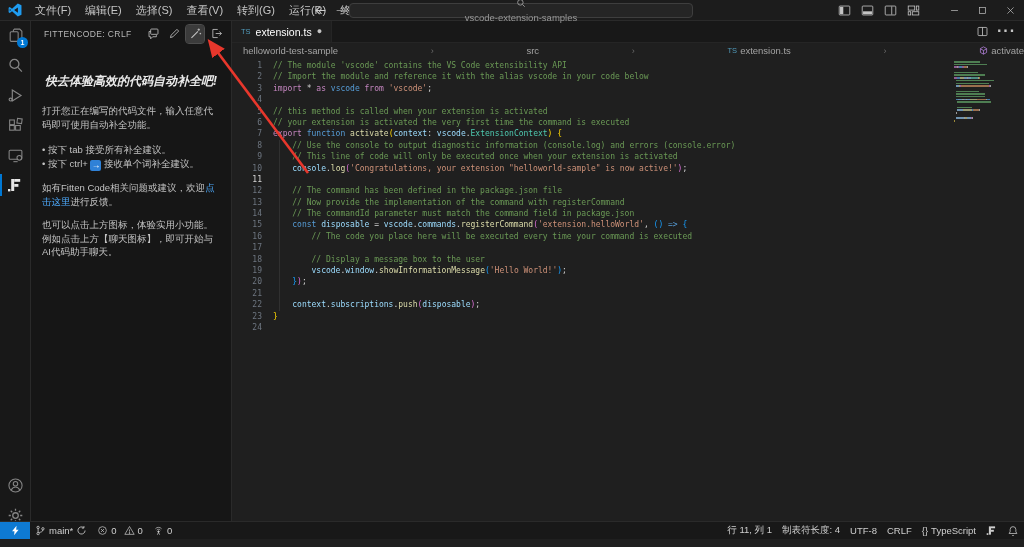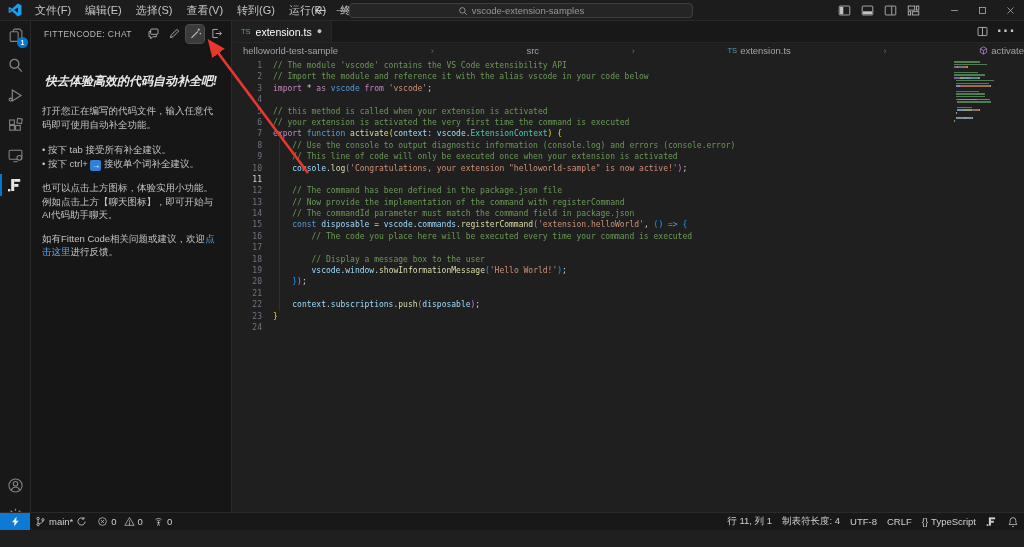--- a/index.html
+++ b/index.html
@@ -8,21 +8,21 @@
   svg{display:block}
   
   .titlebar{position:absolute;left:0;top:0;width:1024px;height:20px;background:#1c1c1c;
             border-bottom:1px solid #2a2a2a;display:flex;align-items:center;z-index:5;}
   .logo{margin:0 6px 0 8px;}
   .menus{display:flex;height:20px;align-items:center;}
   .menu-item{font-size:11px;color:#c5c5c5;padding:0 7px;line-height:20px;cursor:default;}
   .nav-arrows{position:absolute;left:314px;top:0;height:20px;display:flex;align-items:center;gap:8px;}
   .searchbox{position:absolute;left:349px;top:3px;width:342px;height:13px;background:#252525;
              border:1px solid #3e3e3e;border-radius:4px;display:flex;align-items:center;
-             justify-content:center;gap:4px;font-size:9.5px;color:#989898;}
+             justify-content:center;gap:4px;font-size:9.5px;color:#989898;flex-direction:column;}
   .layout-controls{position:absolute;right:104px;top:0;height:20px;display:flex;align-items:center;gap:10px;color:#c5c5c5;}
   .window-controls{position:absolute;right:0;top:0;height:20px;display:flex;}
   .winbtn{width:28px;height:20px;display:flex;align-items:center;justify-content:center;color:#c5c5c5;}
   
   .main{position:absolute;left:0;top:20px;width:1024px;height:510px;display:flex;}
   .activitybar{width:30px;background:#181818;border-right:1px solid #2a2a2a;display:flex;
                flex-direction:column;align-items:center;}
   .ab-item{width:30px;height:30px;display:flex;align-items:center;justify-content:center;
            color:#868686;position:relative;}
   .ab-item.active{color:#e7e7e7;}
@@ -62,21 +62,21 @@
   .ln.active{color:#d7d7d7;}
   .lc{flex:1;}
   .tk-c{color:#6a9955}.tk-k{color:#c586c0}.tk-b{color:#569cd6}.tk-f{color:#dcdcaa}
   .tk-v{color:#9cdcfe}.tk-t{color:#4ec9b0}.tk-p{color:#d4d4d4}.tk-s{color:#ce9178}
   .tk-y{color:#ffd700}.tk-m{color:#da70d6}.tk-u{color:#179fff}
   .indent-guide{position:absolute;left:47px;top:82px;width:1px;height:171px;background:#303030;}
   .minimap{position:absolute;top:3px;right:28px;width:42px;}
   .mm-line{height:1.5px;margin-bottom:1.2px;display:flex;}
   .mm-line span{height:1.5px;display:block;}
   
-  .statusbar{position:absolute;left:0;bottom:17px;width:1024px;height:17px;background:#181818;
+  .statusbar{position:absolute;left:0;bottom:8px;width:1024px;height:17px;background:#181818;
              border-top:1px solid #2a2a2a;display:flex;align-items:center;font-size:9.5px;color:#cfcfcf;}
   .remote-chip{width:30px;height:17px;background:#0e7ad3;display:flex;align-items:center;justify-content:center;color:#fff;}
   .sb-item{display:flex;align-items:center;gap:3px;padding:0 5px;height:17px;}
   .sb-right{margin-left:auto;display:flex;align-items:center;}
   
   .anno{position:absolute;inset:0;pointer-events:none;z-index:40;}
 </style>
 </head>
 <body>
 
@@ -224,21 +224,21 @@
           <svg width="17" height="17" viewBox="0 0 16 16" fill="none" stroke="currentColor" stroke-width="1.2">
               <circle cx="8" cy="8" r="2.6"></circle>
               <path d="M8 1.6v2M8 12.4v2M1.6 8h2M12.4 8h2M3.5 3.5l1.4 1.4M11.1 11.1l1.4 1.4M12.5 3.5l-1.4 1.4M4.9 11.1l-1.4 1.4"></path>
             </svg>
         </div>
       </div>
     </div>
 
     <div class="sidebar">
       <div class="sb-header">
-        <span class="sb-title">FITTENCODE: CHAT</span>
+        <span class="sb-title">FITTENCODE: CRLF</span>
         <span class="sb-actions">
           <span class="sb-action">
             <svg width="13" height="13" viewBox="0 0 16 16" fill="none" stroke="currentColor">
                 <rect x="4.5" y="2.5" width="9" height="6.5" rx="1"></rect>
                 <path d="M4.5 5.5h-2v6.5h2v2.5l2.5-2.5h4.5v-2"></path>
               </svg>
           </span>
           <span class="sb-action">
             <svg width="13" height="13" viewBox="0 0 16 16" fill="none" stroke="currentColor">
                 <path d="M3 13l.9-3L11 2.9l2.1 2.1L6 12.1 3 13z"></path>
@@ -259,22 +259,22 @@
           </span>
         </span>
       </div>
       <div class="sb-content">
         <div class="sb-heading">快去体验高效的代码自动补全吧!</div>
         <p class="sb-para">打开您正在编写的代码文件，输入任意代码即可使用自动补全功能。</p>
         <div class="sb-bullets" id="bullets">
             <div class="sb-bullet">• 按下 tab 接受所有补全建议。</div>
             <div class="sb-bullet">• 按下 ctrl+ <span class="keycap">→</span> 接收单个词补全建议。</div>
           </div>
+        <p class="sb-para"><span>如有Fitten Code相关问题或建议，欢迎</span><span class="sb-link">点击这里</span><span>进行反馈。</span></p>
         <p class="sb-para">也可以点击上方图标，体验实用小功能。例如点击上方【聊天图标】，即可开始与AI代码助手聊天。</p>
-        <p class="sb-para"><span>如有Fitten Code相关问题或建议，欢迎</span><span class="sb-link">点击这里</span><span>进行反馈。</span></p>
       </div>
     </div>
 
     <div class="editor">
       <div class="tabbar">
         <div class="tab">
           <span class="ts-badge">TS</span>
           <span>extension.ts</span>
           <span class="dirty-dot">●</span>
         </div>

